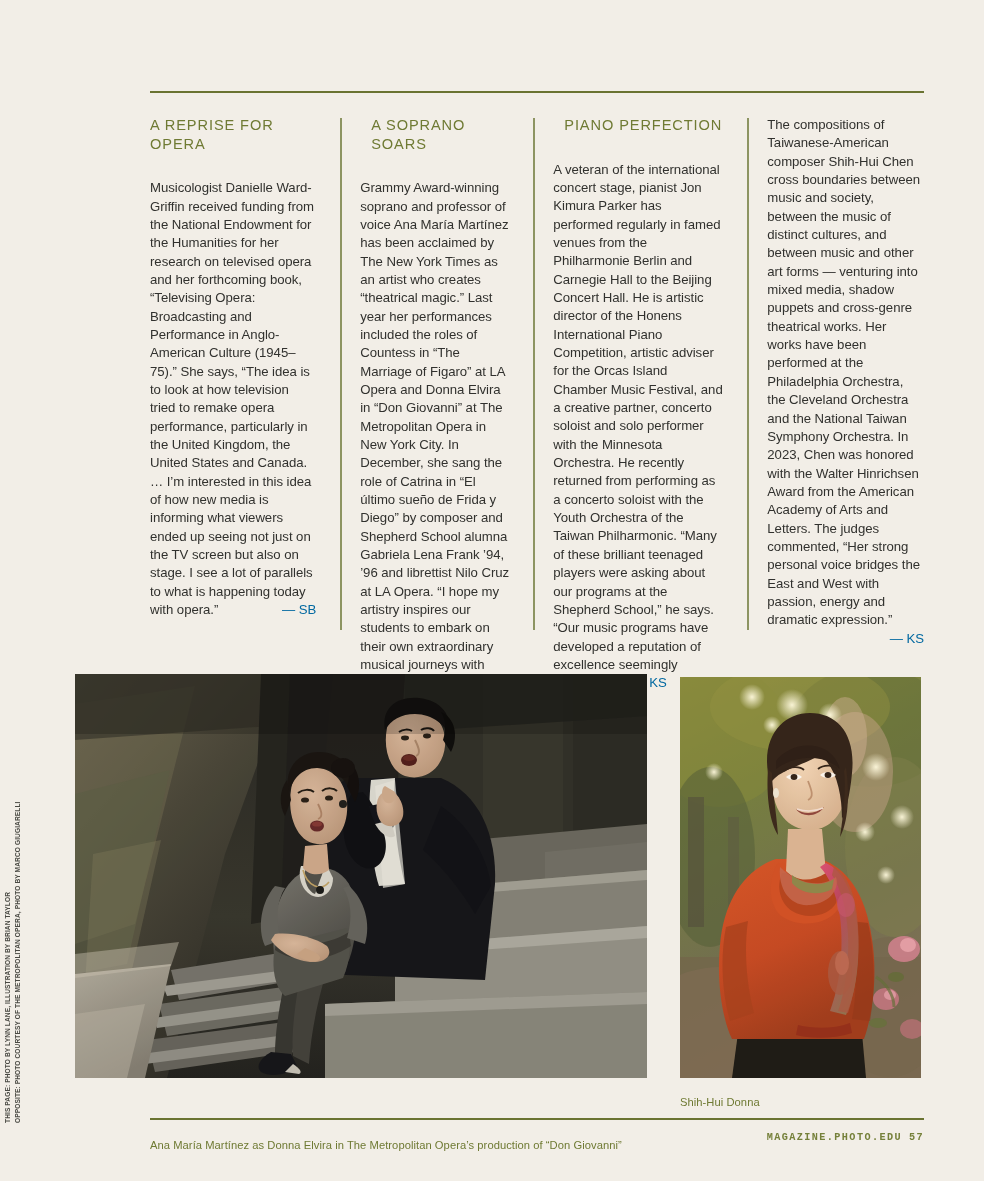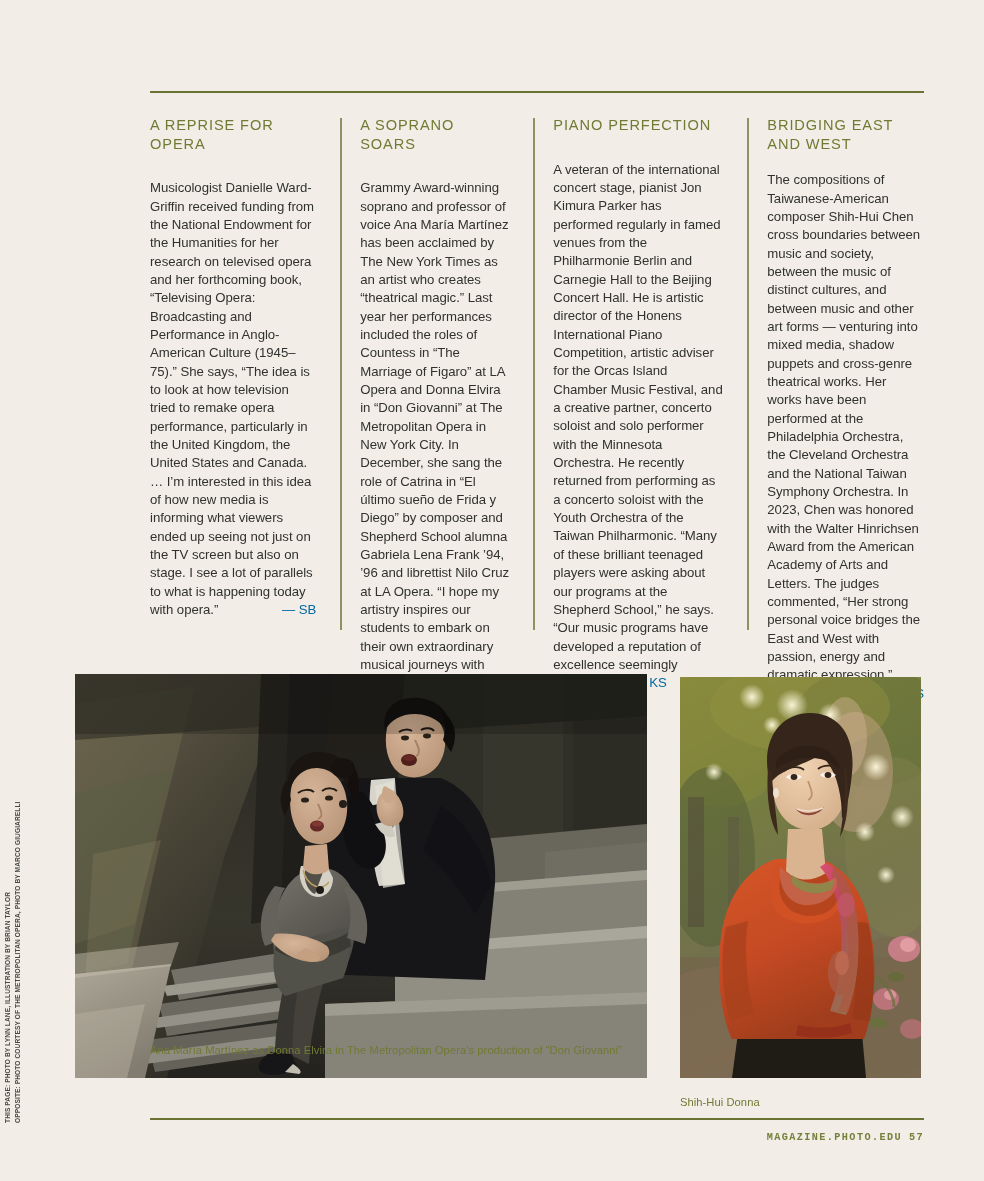--- a/index.html
+++ b/index.html
@@ -66,20 +66,21 @@
     color: #6f7a33;
     font-size: 14.6px;
     letter-spacing: 0.9px;
     line-height: 18.6px;
     font-weight: 400;
     margin: 0 0 26px 0;
     text-transform: uppercase;
   }
   .col2 .col-title, .col3 .col-title, .col4 .col-title {
     margin-bottom: 26px;
+    margin-left: 11px;
   }
 
   .col-body {
     color: #31312e;
     font-size: 13.2px;
     line-height: 18.35px;
     letter-spacing: -0.05px;
     margin: 0;
     text-align: left;
   }
@@ -116,21 +117,21 @@
 
   
   .caption {
     position: absolute;
     color: #6f7a33;
     font-size: 11.2px;
     letter-spacing: 0.05px;
     line-height: 14px;
     white-space: nowrap;
   }
-  .caption-opera { left: 150px; top: 1043px; }
+  .caption-opera { left: 150px; top: 1138px; }
   .caption-portrait { left: 680px; top: 1095px; }
 
   
   .bottom-rule {
     position: absolute;
     left: 150px;
     top: 1118px;
     width: 774px;
     height: 1.6px;
     background: #6a7332;
@@ -185,21 +186,20 @@
     </div>
 
     <div class="col col3">
       <div class="col-divider"></div>
       <h2 class="col-title">PIANO PERFECTION</h2>
       <p class="col-body"><span>A veteran of the international concert stage, pianist Jon Kimura Parker has performed regularly in famed venues from the Philharmonie Berlin and Carnegie Hall to the Beijing Concert Hall. He is artistic director of the Honens International Piano Competition, artistic adviser for the Orcas Island Chamber Music Festival, and a creative partner, concerto soloist and solo performer with the Minnesota Orchestra. He recently returned from performing as a concerto soloist with the Youth Orchestra of the Taiwan Philharmonic. “Many of these brilliant teenaged players were asking about our programs at the Shepherd School,” he says. “Our music programs have developed a reputation of excellence seemingly everywhere.”</span> <span class="byline">— KS</span></p>
     </div>
 
     <div class="col col4">
       <div class="col-divider"></div>
-      <h2 class="col-title">BRIDGING EAST AND WEST</h2>
       <p class="col-body"><span>The compositions of Taiwanese-American composer Shih-Hui Chen cross boundaries between music and society, between the music of distinct cultures, and between music and other art forms — venturing into mixed media, shadow puppets and cross-genre theatrical works. Her works have been performed at the Philadelphia Orchestra, the Cleveland Orchestra and the National Taiwan Symphony Orchestra. In 2023, Chen was honored with the Walter Hinrichsen Award from the American Academy of Arts and Letters. The judges commented, “Her strong personal voice bridges the East and West with passion, energy and dramatic expression.”</span><span class="byline byline-right">— KS</span></p>
     </div>
 
   </div>
 
   <div class="photo photo-opera">
     <svg width="572" height="404" viewBox="0 0 572 404" xmlns="http://www.w3.org/2000/svg">
       <defs>
         <linearGradient id="wallG" x1="0" y1="0" x2="0.6" y2="1">
           <stop offset="0%" stop-color="#6d6652"></stop>

